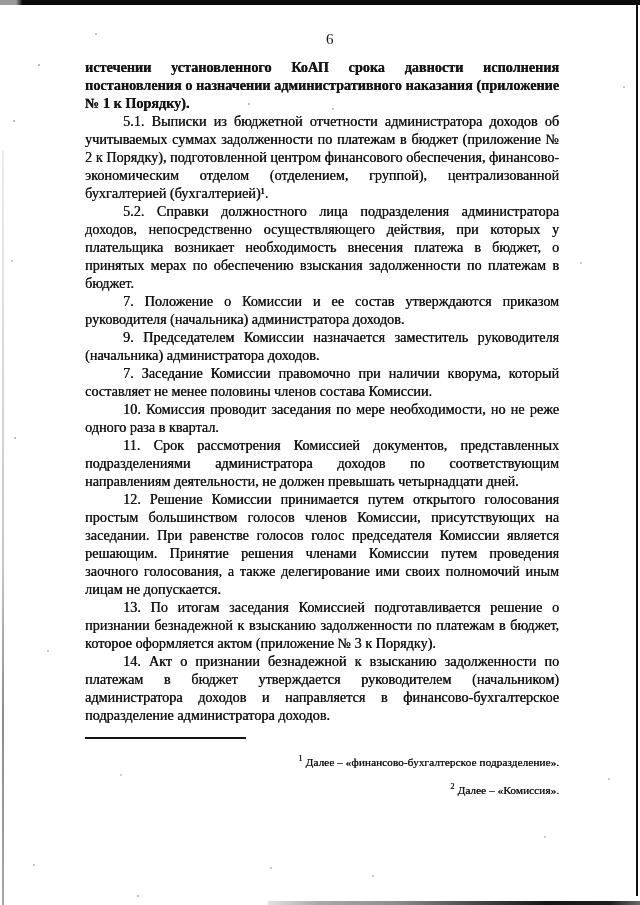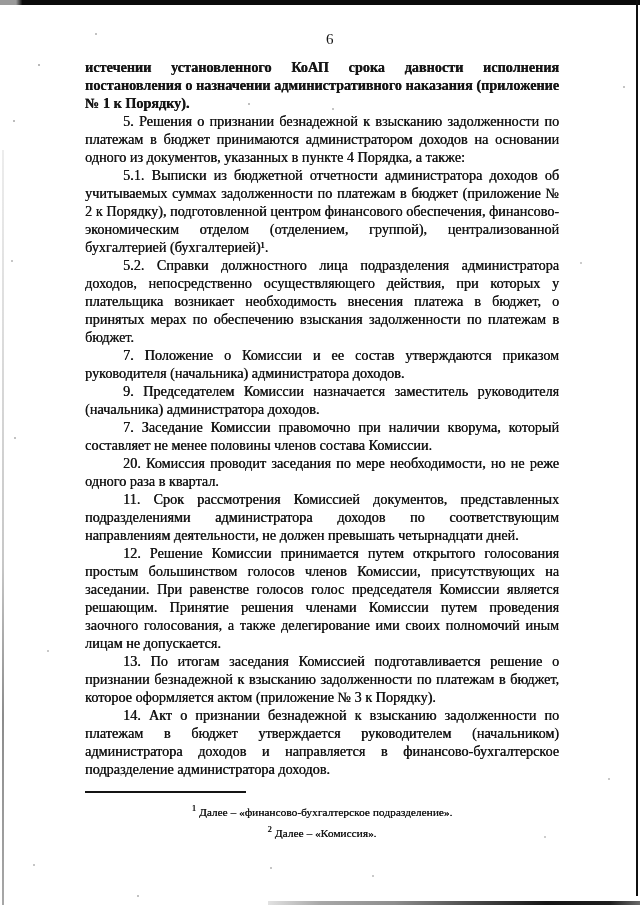--- a/index.html
+++ b/index.html
@@ -66,22 +66,22 @@
     text-shadow: 0.35px 0 0 currentColor;
   }
   .content p {
     margin: 0;
     text-indent: 38px;
   }
   .content p.no-indent { text-indent: 0; font-weight: bold; }
   .footnotes {
     margin-top: 13px;
     font-size: 11.4px;
-    line-height: 17px;
-    text-align: center;
+    line-height: 24px;
+    text-align: right;
     text-shadow: 0.25px 0 0 currentColor;
   }
   .footnote-rule {
     width: 161px; height: 2px;
     background: #141414;
     margin-bottom: 7px;
   }
   .footnote sup {
     font-size: 8.5px;
     margin-right: 3px;
@@ -93,27 +93,26 @@
 <div class="scan-top-bar"></div>
 <div class="scan-right-line"></div>
 <div class="scan-left-line"></div>
 <div class="scan-bottom-bar"></div>
 <div class="scan-noise"></div>
 
 <div class="page-number">6</div>
 
 <div class="content">
   <p class="no-indent">истечении установленного КоАП срока давности исполнения постановления о назначении административного наказания (приложение № 1 к Порядку).</p>
-  <p>5. Решения о признании безнадежной к взысканию задолженности по платежам в бюджет принимаются администратором доходов на основании одного из документов, указанных в пункте 4 Порядка, а также:</p>
   <p>5.1. Выписки из бюджетной отчетности администратора доходов об учитываемых суммах задолженности по платежам в бюджет (приложение № 2 к Порядку), подготовленной центром финансового обеспечения, финансово-экономическим отделом (отделением, группой), централизованной бухгалтерией (бухгалтерией)¹.</p>
   <p>5.2. Справки должностного лица подразделения администратора доходов, непосредственно осуществляющего действия, при которых у плательщика возникает необходимость внесения платежа в бюджет, о принятых мерах по обеспечению взыскания задолженности по платежам в бюджет.</p>
   <p>7. Положение о Комиссии и ее состав утверждаются приказом руководителя (начальника) администратора доходов.</p>
   <p>9. Председателем Комиссии назначается заместитель руководителя (начальника) администратора доходов.</p>
   <p>7. Заседание Комиссии правомочно при наличии кворума, который составляет не менее половины членов состава Комиссии.</p>
-  <p>20. Комиссия проводит заседания по мере необходимости, но не реже одного раза в квартал.</p>
+  <p>10. Комиссия проводит заседания по мере необходимости, но не реже одного раза в квартал.</p>
   <p>11. Срок рассмотрения Комиссией документов, представленных подразделениями администратора доходов по соответствующим направлениям деятельности,  не должен превышать четырнадцати дней.</p>
   <p>12. Решение Комиссии принимается путем открытого голосования простым большинством голосов членов Комиссии, присутствующих на заседании. При равенстве голосов голос председателя Комиссии является решающим. Принятие решения членами Комиссии путем проведения заочного голосования, а также делегирование ими своих полномочий иным лицам не допускается.</p>
   <p>13. По итогам заседания Комиссией подготавливается решение о признании безнадежной к взысканию задолженности по платежам в бюджет, которое оформляется актом (приложение № 3 к Порядку).</p>
   <p>14. Акт о признании безнадежной к взысканию задолженности по платежам в бюджет утверждается руководителем (начальником) администратора доходов и направляется в финансово-бухгалтерское подразделение администратора доходов.</p>
 
   <div class="footnotes">
     <div class="footnote-rule"></div>
     <div class="footnote"><sup>1</sup><span>Далее – «финансово-бухгалтерское подразделение».</span></div>
     <div class="footnote"><sup>2</sup><span>Далее – «Комиссия».</span></div>
   </div>

